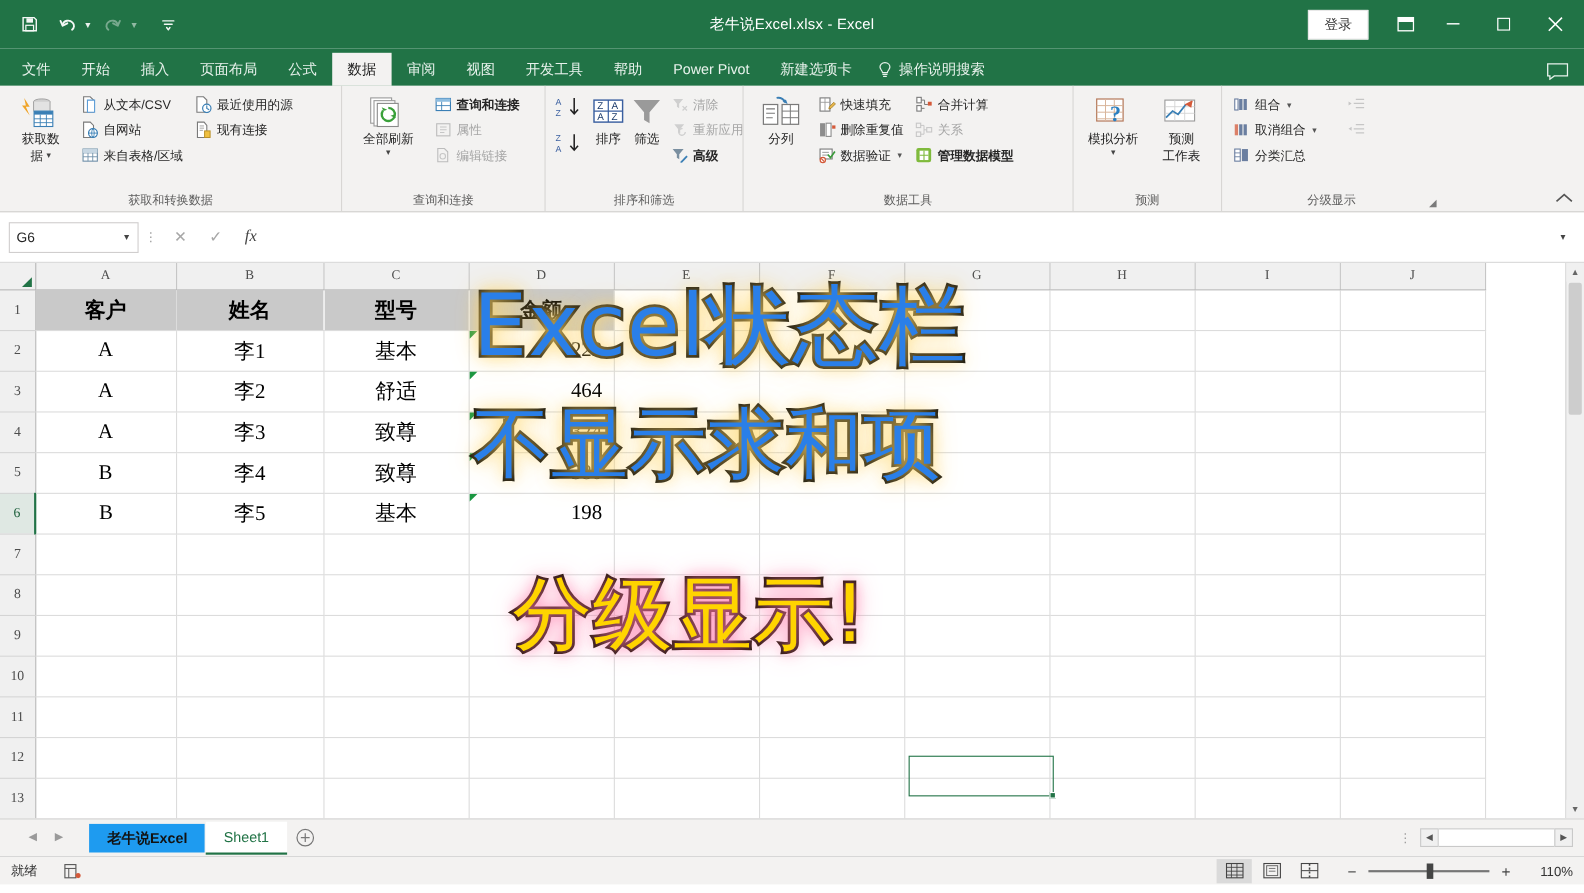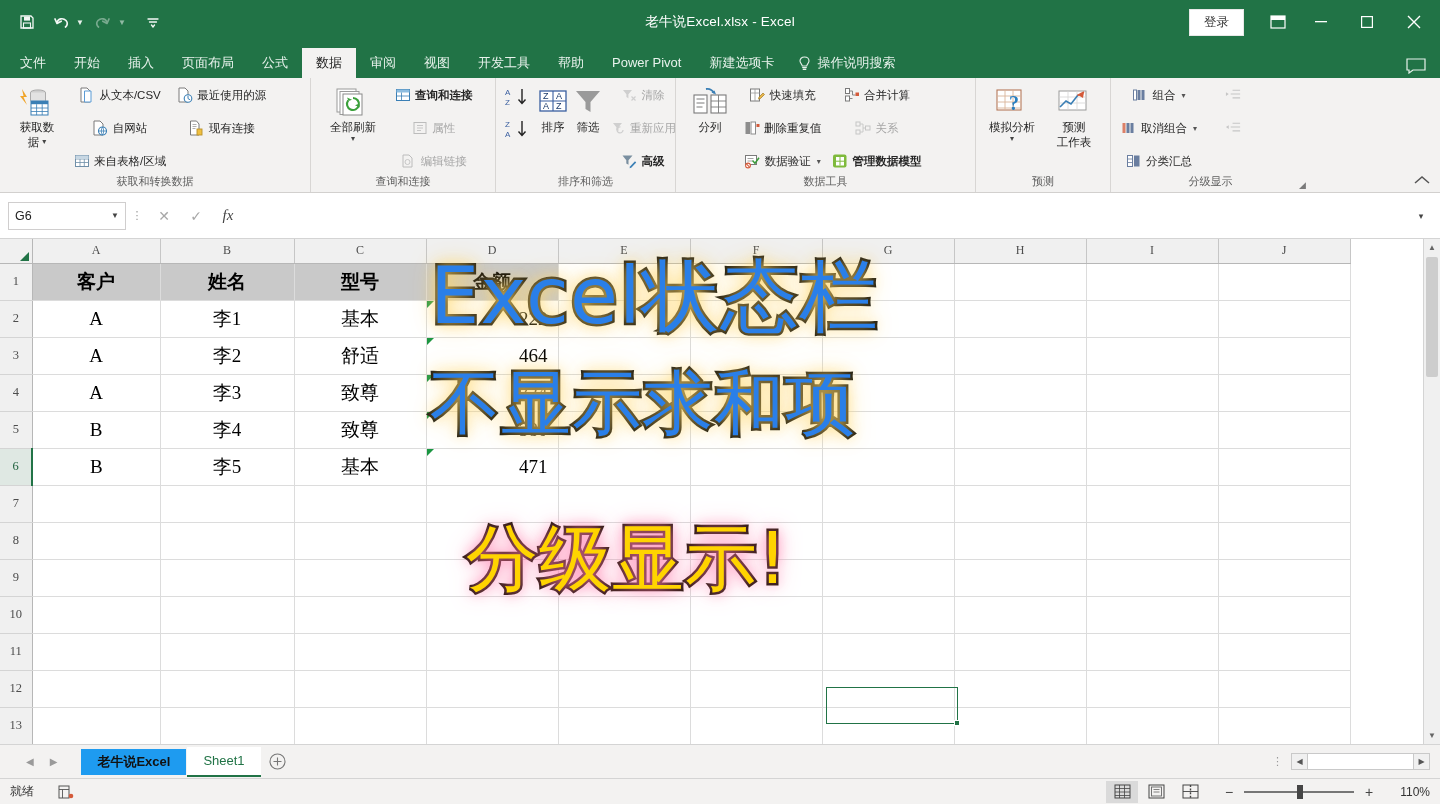--- a/index.html
+++ b/index.html
@@ -65,21 +65,21 @@
     text-align: center; font-size: 11px; color: #5c5c5c; padding-bottom: 3px; position: relative;
   }
   .big-btn {
     width: 62px; display: flex; flex-direction: column; align-items: center;
     justify-content: flex-start; padding-top: 3px; gap: 2px;
   }
   .big-btn .bicon { height: 34px; display: flex; align-items: center; justify-content: center; }
   .big-lbl { font-size: 11.5px; color: #262626; text-align: center; line-height: 1.15; }
   .big-lbl.two { line-height: 1.1; }
   .caret-d { font-size: 8px; color: #444; line-height: 6px; }
-  .col-btns { display: flex; flex-direction: column; gap: 11px; padding-top: 2px; align-items: center; }
+  .col-btns { display: flex; flex-direction: column; gap: 1px; padding-top: 2px; }
   .sm-btn {
     display: flex; align-items: center; gap: 4px; padding: 2px 5px 2px 3px;
     font-size: 11.5px; color: #262626; white-space: nowrap; height: 22px;
   }
   .sm-btn.disabled { color: #a6a6a6; }
   .sm-ico { width: 17px; height: 17px; display: flex; align-items: center; justify-content: center; flex: 0 0 17px; }
   .sm-caret { font-size: 8px; color: #555; margin-left: 2px; }
   .grp-launcher { position: absolute; right: 4px; bottom: 2px; font-size: 9px; color: #7a7a7a; }
   .collapse-rib { position: absolute; right: 10px; bottom: 4px; font-size: 13px; color: #555; }
 
@@ -787,21 +787,21 @@
             <td class="cell" style="width: 132px;"></td>
             <td class="cell" style="width: 132px;"></td>
             <td class="cell" style="width: 132px;"></td>
             <td class="cell" style="width: 132px;"></td>
           </tr>
           <tr>
             <td class="rowh sel">6</td>
             <td class="cell" style="width: 128px;">B</td>
             <td class="cell" style="width: 134px;">李5</td>
             <td class="cell" style="width: 132px;">基本</td>
-            <td class="cell num errflag" style="width: 132px;">471</td>
+            <td class="cell num errflag" style="width: 132px;">198</td>
             <td class="cell" style="width: 132px;"></td>
             <td class="cell" style="width: 132px;"></td>
             <td class="cell" style="width: 132px;"></td>
             <td class="cell" style="width: 132px;"></td>
             <td class="cell" style="width: 132px;"></td>
             <td class="cell" style="width: 132px;"></td>
           </tr>
           <tr>
             <td class="rowh">7</td>
             <td class="cell" style="width: 128px;"></td>

